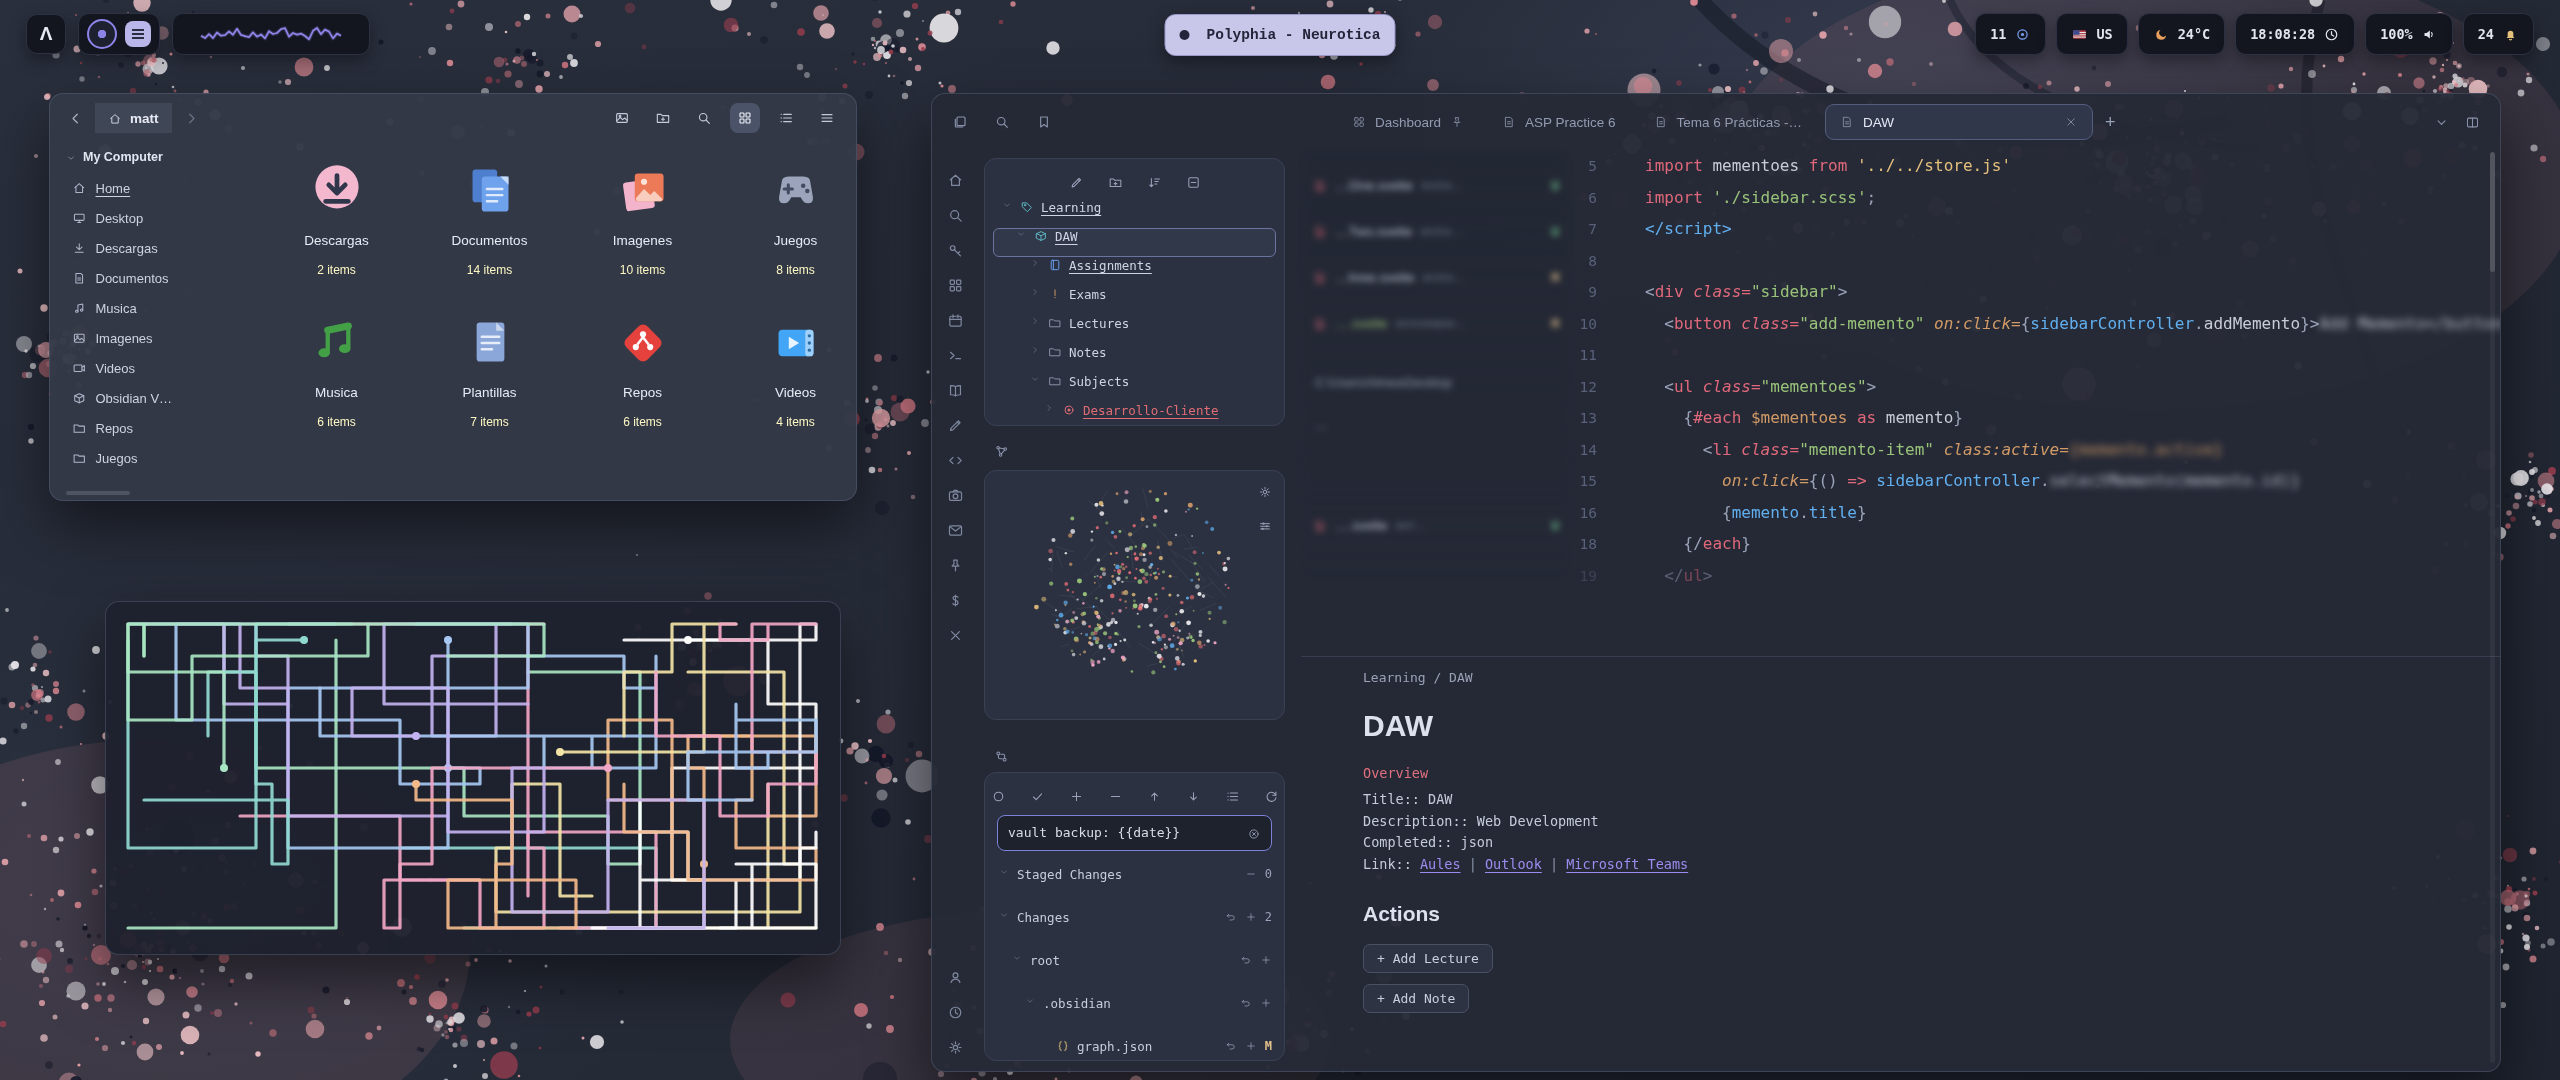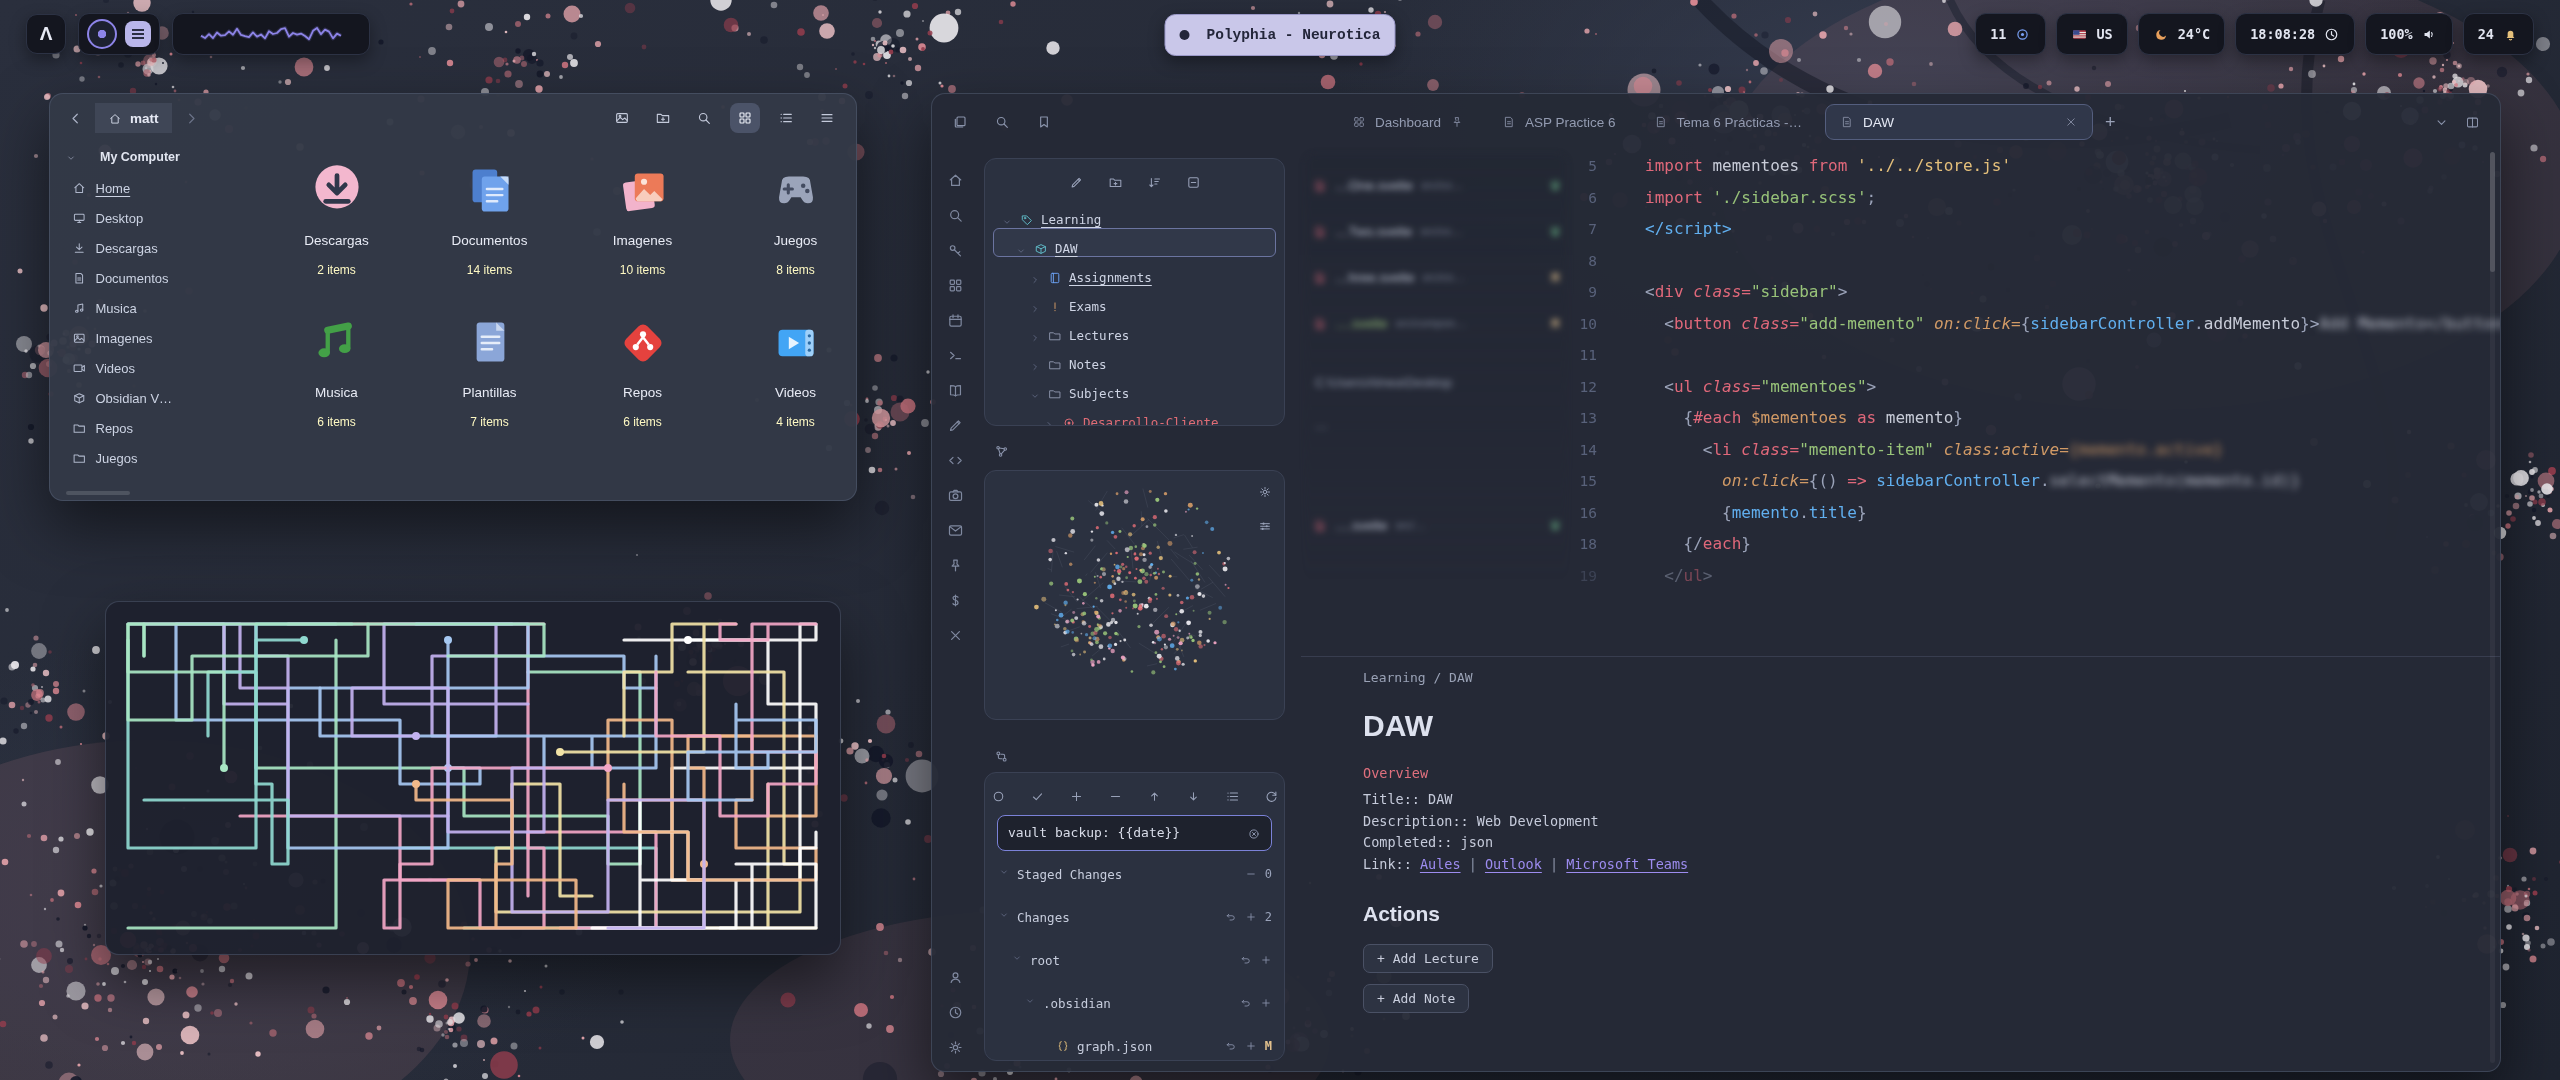--- a/index.html
+++ b/index.html
@@ -38,21 +38,21 @@
   .fm header{height:48px;display:flex;align-items:center;padding:0 14px;gap:9px}
   .navbtn{color:#aab1c5;font-size:17px;width:22px;display:flex;justify-content:center}
   .navbtn.dim{color:#6b7388}
   .crumb{height:30px;background:#3f4656;border-radius:0;display:flex;align-items:center;gap:8px;padding:0 13px;color:#e6e9f4;font-weight:700;font-size:13.5px}
   .crumb .ic{font-size:14px;color:#c9cfdf}
   .fm-tools{margin-left:auto;display:flex;gap:11px}
   .fmtool{width:30px;height:30px;border-radius:8px;display:flex;align-items:center;justify-content:center;background:transparent;border:none;color:#c4cadb;font-size:16px;padding:0}
   .fmtool.on{background:#4b5368;color:#eef1f8}
   .fm-body{display:flex;height:358px;position:relative}
   .fm aside{width:158px;padding:8px 6px 0 16px;flex:none}
-  .fm-side-head{display:flex;gap:24px;align-items:center;color:#e2e6f1;font-weight:700;font-size:12.5px;margin-bottom:9px}
+  .fm-side-head{display:flex;gap:7px;align-items:center;color:#e2e6f1;font-weight:700;font-size:12.5px;margin-bottom:9px}
   .fm-side-head .ic{font-size:10px;color:#9aa2b8}
   .fm-item{height:30px;display:flex;align-items:center;gap:9px;color:#ccd3e3;font-size:13px;padding-left:6px;border-radius:6px;cursor:default}
   .fm-item .ic{font-size:14.5px;color:#aeb6ca;flex:none}
   .fm-item.u .lbl{text-decoration:underline;text-underline-offset:3px}
   .fm-side-scroll{position:absolute;left:16px;bottom:5px;width:64px;height:4px;background:rgba(255,255,255,.14);border-radius:2px}
   .fm-grid{flex:1;display:grid;grid-template-columns:repeat(4,153px);padding:12px 0 0 30px;grid-auto-rows:152px}
   .fcell{display:flex;flex-direction:column;align-items:center;cursor:default}
   .fcell svg.art{width:74px;height:74px}
   .fname{margin-top:5px;font-size:13.5px;color:#e8ebf5}
   .fcount{margin-top:15px;font-size:12px;color:#fef9c3}
@@ -76,21 +76,21 @@
 
   .vs-activity{position:absolute;left:0;top:54px;bottom:0;width:46px}
   #vs-act-top{display:flex;flex-direction:column;align-items:center;gap:15px;padding-top:22px}
   #vs-act-bot{position:absolute;bottom:14px;left:0;right:0;display:flex;flex-direction:column;gap:15px;align-items:center}
   .act{color:#7f889f;font-size:17px}
 
   .vs-sidebar{position:absolute;left:46px;top:54px;width:317px;bottom:0}
   .vs-panel{position:absolute;left:6px;right:10px;background:#2b3140;border:1px solid #3a4154;border-radius:12px}
   #vs-explorer{top:10px;height:266px;overflow:hidden}
   .vs-ptools{display:flex;justify-content:center;gap:24px;padding:13px 0 9px;color:#98a1b8;font-size:15px}
-  .trow{height:27px;display:flex;align-items:flex-end;gap:7px;font-family:"DejaVu Sans Mono",monospace;font-size:12.5px;color:#ced4e4;margin:0 8px;border-radius:6px;border:1px solid transparent;cursor:default}
+  .trow{height:27px;display:flex;align-items:flex-start;gap:7px;font-family:"DejaVu Sans Mono",monospace;font-size:12.5px;color:#ced4e4;margin:0 8px;border-radius:6px;border:1px solid transparent;cursor:default}
   .trow.selected{border-color:#6b74a0;background:rgba(125,135,175,.08)}
   .chev{width:13px;color:#6c7490;font-size:10px;display:flex;justify-content:center;flex:none}
   .ticon{font-size:14px;display:flex;flex:none}
   .tlabel{white-space:nowrap}
   .tlabel.u{text-decoration:underline;text-underline-offset:3px}
   .vs-secicon{position:absolute;left:16px;color:#8b94ac;font-size:15px}
   #vs-sec1{top:293px}
   #vs-graph{top:322px;height:248px;overflow:hidden}
   #graph-svg{position:absolute;inset:0;width:100%;height:100%}
   .graph-tools{position:absolute;right:12px;top:12px;display:flex;flex-direction:column;gap:17px;color:#98a1b8;font-size:14px}

